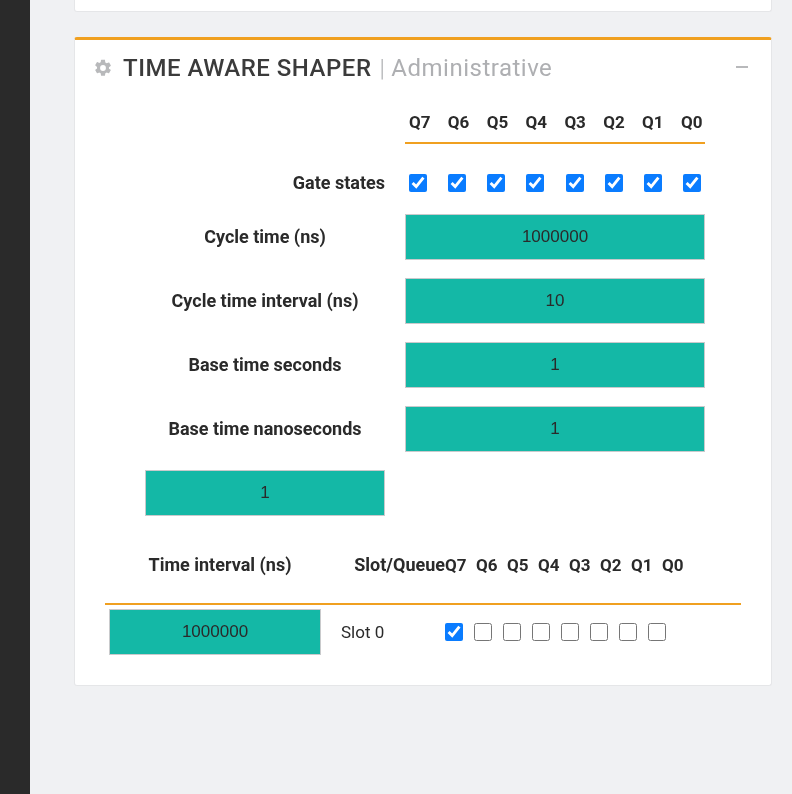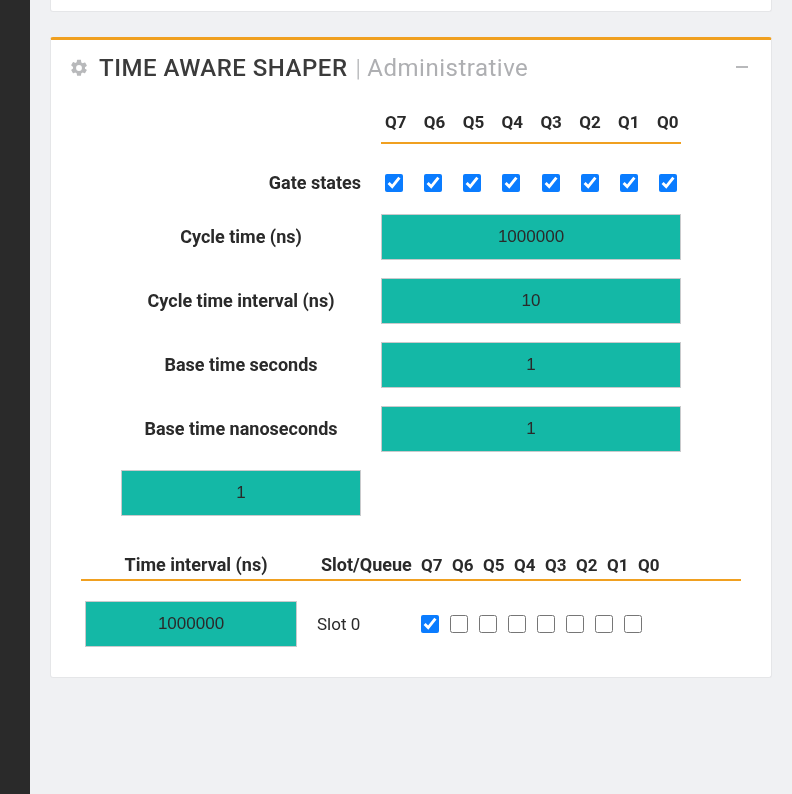--- a/index.html
+++ b/index.html
@@ -10,20 +10,21 @@
     body {
       font-family: -apple-system, BlinkMacSystemFont, "Segoe UI", Roboto, Helvetica, Arial, sans-serif;
       background: #f0f1f3;
       width: 792px;
       height: 794px;
       overflow: hidden;
     }
     .outer {
       display: flex;
       height: 100%;
+      gap: 24px;
     }
     .sidebar {
       width: 30px;
       background: #2a2a2a;
       flex-shrink: 0;
     }
     .main-col {
       flex: 1;
       padding: 0 20px 0 20px;
       display: flex;
@@ -142,34 +143,34 @@
       color: #2a2a2a;
       outline: none;
       background: #14b8a6;
     }
     .lower-section {
       margin-top: 38px;
     }
     .lower-header {
       display: flex;
       align-items: center;
-      padding-bottom: 4px;
+      padding-bottom: 28px;
       border-bottom: 2px solid #f0a020;
-      margin-bottom: 20px;
+      margin-bottom: 4px;
     }
     .lower-header .time-col {
       width: 230px;
       text-align: center;
       font-weight: 700;
       font-size: 18px;
       color: #2a2a2a;
     }
     .lower-header .slot-col {
       width: 110px;
-      text-align: left;
+      text-align: right;
       font-weight: 700;
       font-size: 18px;
       color: #2a2a2a;
       padding-left: 10px;
     }
     .lower-header .q-cols {
       display: flex;
       gap: 11px;
       flex: 1;
     }

